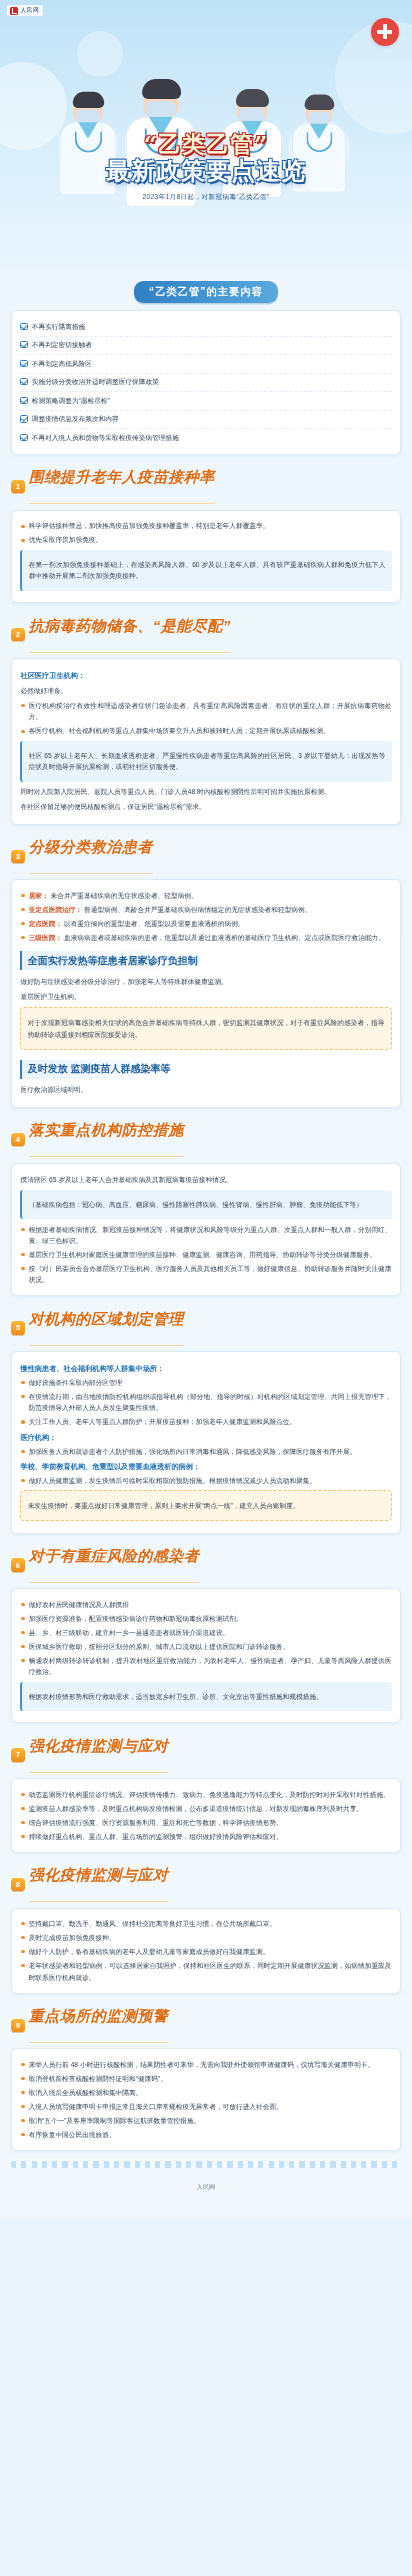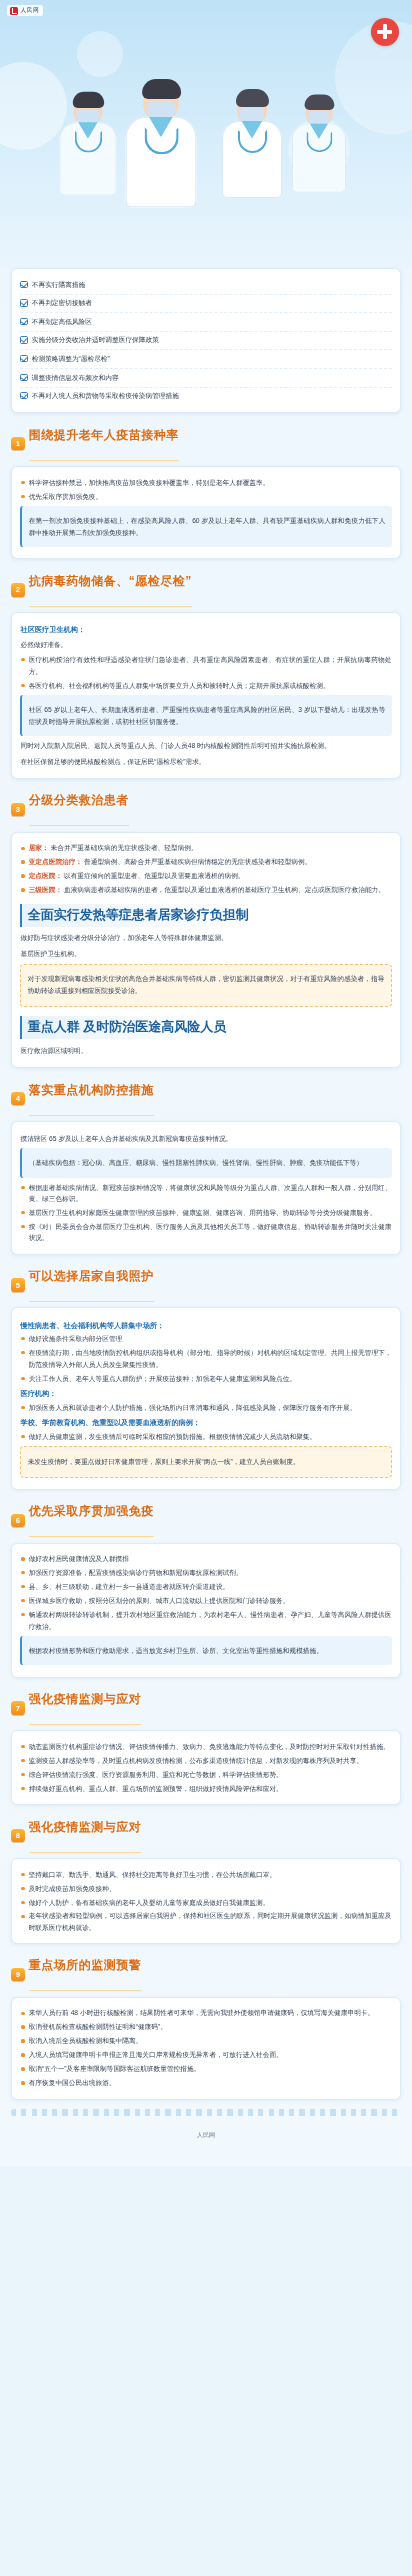--- a/index.html
+++ b/index.html
@@ -187,24 +187,25 @@
   }
   .num-badge {
     flex: 0 0 auto;
     width: 13.4px; height: 13.4px; border-radius: 3.6px;
     background: linear-gradient(180deg,#ffb734,#f08c1b);
     color: #fff; font-weight: bold; font-size: 7.7px;
     display: flex; align-items: center; justify-content: center;
     box-shadow: 0 1px 0 rgba(190,110,10,.35);
   }
   .num-title {
-    font-size: 12px; font-weight: bold; color: #e06c12;
+    font-size: 15px; font-weight: bold; color: #e06c12;
     letter-spacing: 0.5px;
     border-bottom: 1.5px solid #ffd89a;
     padding-bottom: 16px;
+    font-style: italic;
   }
   .para {
     font-size: 6.7px; line-height: 1.75; color: #2f3f52;
     margin: 3.6px 0;
     text-align: justify;
   }
   .sub-title {
     font-size: 7.2px; font-weight: bold; color: #1e6fb5;
     margin: 5.2px 0 2.1px;
   }
@@ -219,21 +220,21 @@
     background: #fff6e6;
     border: 0.5px dashed #f3c274;
     border-radius: 4.1px;
     padding: 5.2px 6.2px;
     margin: 4.1px 0;
   }
   .tag-line {
     display: inline-block;
     background: linear-gradient(90deg,#e8f3fc,#ffffff);
     border-left: 2.1px solid #2f7fc4;
-    font-size: 13px; font-weight: bold; color: #1c5f9e;
+    font-size: 10px; font-weight: bold; color: #1c5f9e;
     padding: 2.6px 5.2px; margin: 5.2px 0 2.1px; border-radius: 0 3.1px 3.1px 0;
   }
   .lead {
     display:inline-block; font-weight: bold; color: #d2552a;
   }
   .dot-item {
     position: relative; padding-left: 8.2px; font-size: 6.7px; line-height: 1.7;
     color: #2f3f52; margin: 2.6px 0; text-align: justify;
   }
   .dot-item:before {
@@ -303,24 +304,32 @@
             <div class="hair"></div>
             <div class="mask"></div>
           </div>
         <div class="body">
             <div class="collar"></div>
             <div class="steth"></div>
           </div>
       </div>
     </div>
 
+    <div class="title-wrap">
+      <div class="title-sub-red">“乙类乙管”</div>
+      <div class="title-main">最新政策要点速览</div>
+      <div class="title-note">2023年1月8日起，对新冠病毒“乙类乙管”</div>
+    </div>
   </div>
 
   <div class="content">
 
+    <div class="sec-head">
+      <span class="bar">“乙类乙管”的主要内容</span>
+    </div>
 
     <div class="card">
       <div class="bullet-row">
         <span class="chk"></span>
         <span class="txt">不再实行隔离措施</span>
       </div>
       <div class="bullet-row">
         <span class="chk"></span>
         <span class="txt">不再判定密切接触者</span>
       </div>
@@ -354,21 +363,21 @@
     <div class="card">
       <div class="dot-item">科学评估接种禁忌，加快推高疫苗加强免疫接种覆盖率，特别是老年人群覆盖率。</div>
       <div class="dot-item">优先采取序贯加强免疫。</div>
       <div class="blue-box">
         <div class="para">在第一剂次加强免疫接种基础上，在感染高风险人群、60 岁及以上老年人群、具有较严重基础疾病人群和免疫力低下人群中推动开展第二剂次加强免疫接种。</div>
       </div>
     </div>
 
     <div class="num-head">
       <span class="num-badge">2</span>
-      <span class="num-title">抗病毒药物储备、“愿检尽检”</span>
+      <span class="num-title">抗病毒药物储备、“是能尽配”</span>
     </div>
     <div class="card">
       <div class="sub-title">社区医疗卫生机构：</div>
       <div class="para">必然做好准备。</div>
       <div class="dot-item">医疗机构按治疗有效性和理适感染者症状门急诊患者、具有重症高风险因素患者、有症状的重症人群；开展抗病毒药物处方。</div>
       <div class="dot-item">各医疗机构、社会福利机构等重点人群集中场所要立升人员和被转时人员；定期开展抗原或核酸检测。</div>
       <div class="blue-box">
         <div class="para">社区 65 岁以上老年人、长期血液透析患者、严重慢性疾病患者等重症高风险的社区居民、3 岁以下婴幼儿：出现发热等症状及时指导开展抗原检测，或初社社区切服务便。</div>
       </div>
       <div class="para">同时对入院新入院居民、返院人员等重点人员、门诊人员48 时内核酸检测阴性后明可招并实施抗原检测。</div>
@@ -395,59 +404,59 @@
       <div class="dot-item">
         <span class="lead">三级医院：</span>
         <span>血液病病患者或基础疾病的患者，危重型以及通过血液透析的基础医疗卫生机构、定点或医院医疗救治能力。</span>
       </div>
       <div class="tag-line">全面实行发热等症患者居家诊疗负担制</div>
       <div class="para">做好防与症状感染者分级分诊治疗，加强老年人等特殊群体健康监测。</div>
       <div class="para">基层医护卫生机构。</div>
       <div class="yellow-box">
         <div class="para">对于发现新冠病毒感染相关症状的高危合并基础疾病等特殊人群，密切监测其健康状况，对于有重症风险的感染者，指导协助转诊或重接到相应医院接受诊治。</div>
       </div>
-      <div class="tag-line">重点人群 及时防治医途高风险人员</div>
+      <div class="tag-line">及时发放 监测疫苗人群感染率等</div>
       <div class="para">医疗救治源区域明明。</div>
     </div>
 
     <div class="num-head">
       <span class="num-badge">4</span>
       <span class="num-title">落实重点机构防控措施</span>
     </div>
     <div class="card">
       <div class="para">摸清辖区 65 岁及以上老年人合并基础疾病及其新冠病毒疫苗接种情况。</div>
       <div class="blue-box">
         <div class="para">（基础疾病包括：冠心病、高血压、糖尿病、慢性阻塞性肺疾病、慢性肾病、慢性肝病、肿瘤、免疫功能低下等）</div>
       </div>
       <div class="dot-item">根据患者基础疾病情况、新冠疫苗接种情况等，将健康状况和风险等级分为重点人群、次重点人群和一般人群，分别用红、黄、绿三色标识。</div>
       <div class="dot-item">基层医疗卫生机构对家庭医生健康管理的疫苗接种、健康监测、健康咨询、用药指导、协助转诊等分类分级健康服务。</div>
       <div class="dot-item">按《对）民委员会合办基层医疗卫生机构、医疗服务人员及其他相关员工等，做好健康信息、协助转诊服务并随时关注健康状况。</div>
     </div>
 
     <div class="num-head">
       <span class="num-badge">5</span>
-      <span class="num-title">可以选择居家自我照护</span>
+      <span class="num-title">对机构的区域划定管理</span>
     </div>
     <div class="card">
       <div class="sub-title">慢性病患者、社会福利机构等人群集中场所：</div>
       <div class="dot-item">做好设施条件采取内部分区管理</div>
       <div class="dot-item">在疫情流行期，由当地疫情防控机构组织或指导机构（部分地、指导的时候）对机构的区域划定管理、共同上报无管理下，防范疫情导入外部人员人员发生聚集性疫情。</div>
       <div class="dot-item">关注工作人员、老年人等重点人群防护；开展疫苗接种；加强老年人健康监测和风险点位。</div>
       <div class="sub-title">医疗机构：</div>
       <div class="dot-item">加强医务人员和就诊患者个人防护措施，强化场所内日常消毒和通风，降低感染风险，保障医疗服务有序开展。</div>
       <div class="sub-title">学校、学前教育机构、危重型以及需要血液透析的病例：</div>
       <div class="dot-item">做好人员健康监测，发生疫情后可临时采取相应的预防措施。根据疫情情况减少人员流动和聚集。</div>
       <div class="yellow-box">
         <div class="para">未发生疫情时，要重点做好日常健康管理，原则上要求开展“两点一线”，建立人员台账制度。</div>
       </div>
     </div>
 
     <div class="num-head">
       <span class="num-badge">6</span>
-      <span class="num-title">优先采取序贯加强免疫</span>
+      <span class="num-title">对于有重症风险的感染者</span>
     </div>
     <div class="card">
       <div class="dot-item">做好农村居民健康情况及人群摸排</div>
       <div class="dot-item">加强医疗资源准备，配置疫情感染病诊疗药物和新冠病毒抗原检测试剂。</div>
       <div class="dot-item">县、乡、村三级联动，建立村一乡一县通道患者就医转介渠道建设。</div>
       <div class="dot-item">医保城乡医疗救助，按照分区划分的原则、城市人口流动以上提供医院和门诊转诊服务。</div>
       <div class="dot-item">畅通农村两级转诊转诊机制，提升农村地区重症救治能力，为农村老年人、慢性病患者、孕产妇、儿童等高风险人群提供医疗救治。</div>
       <div class="blue-box">
         <div class="para">根据农村疫情形势和医疗救助需求，适当放宽乡村卫生所、诊所、文化室出等重性措施和规模措施。</div>
       </div>

